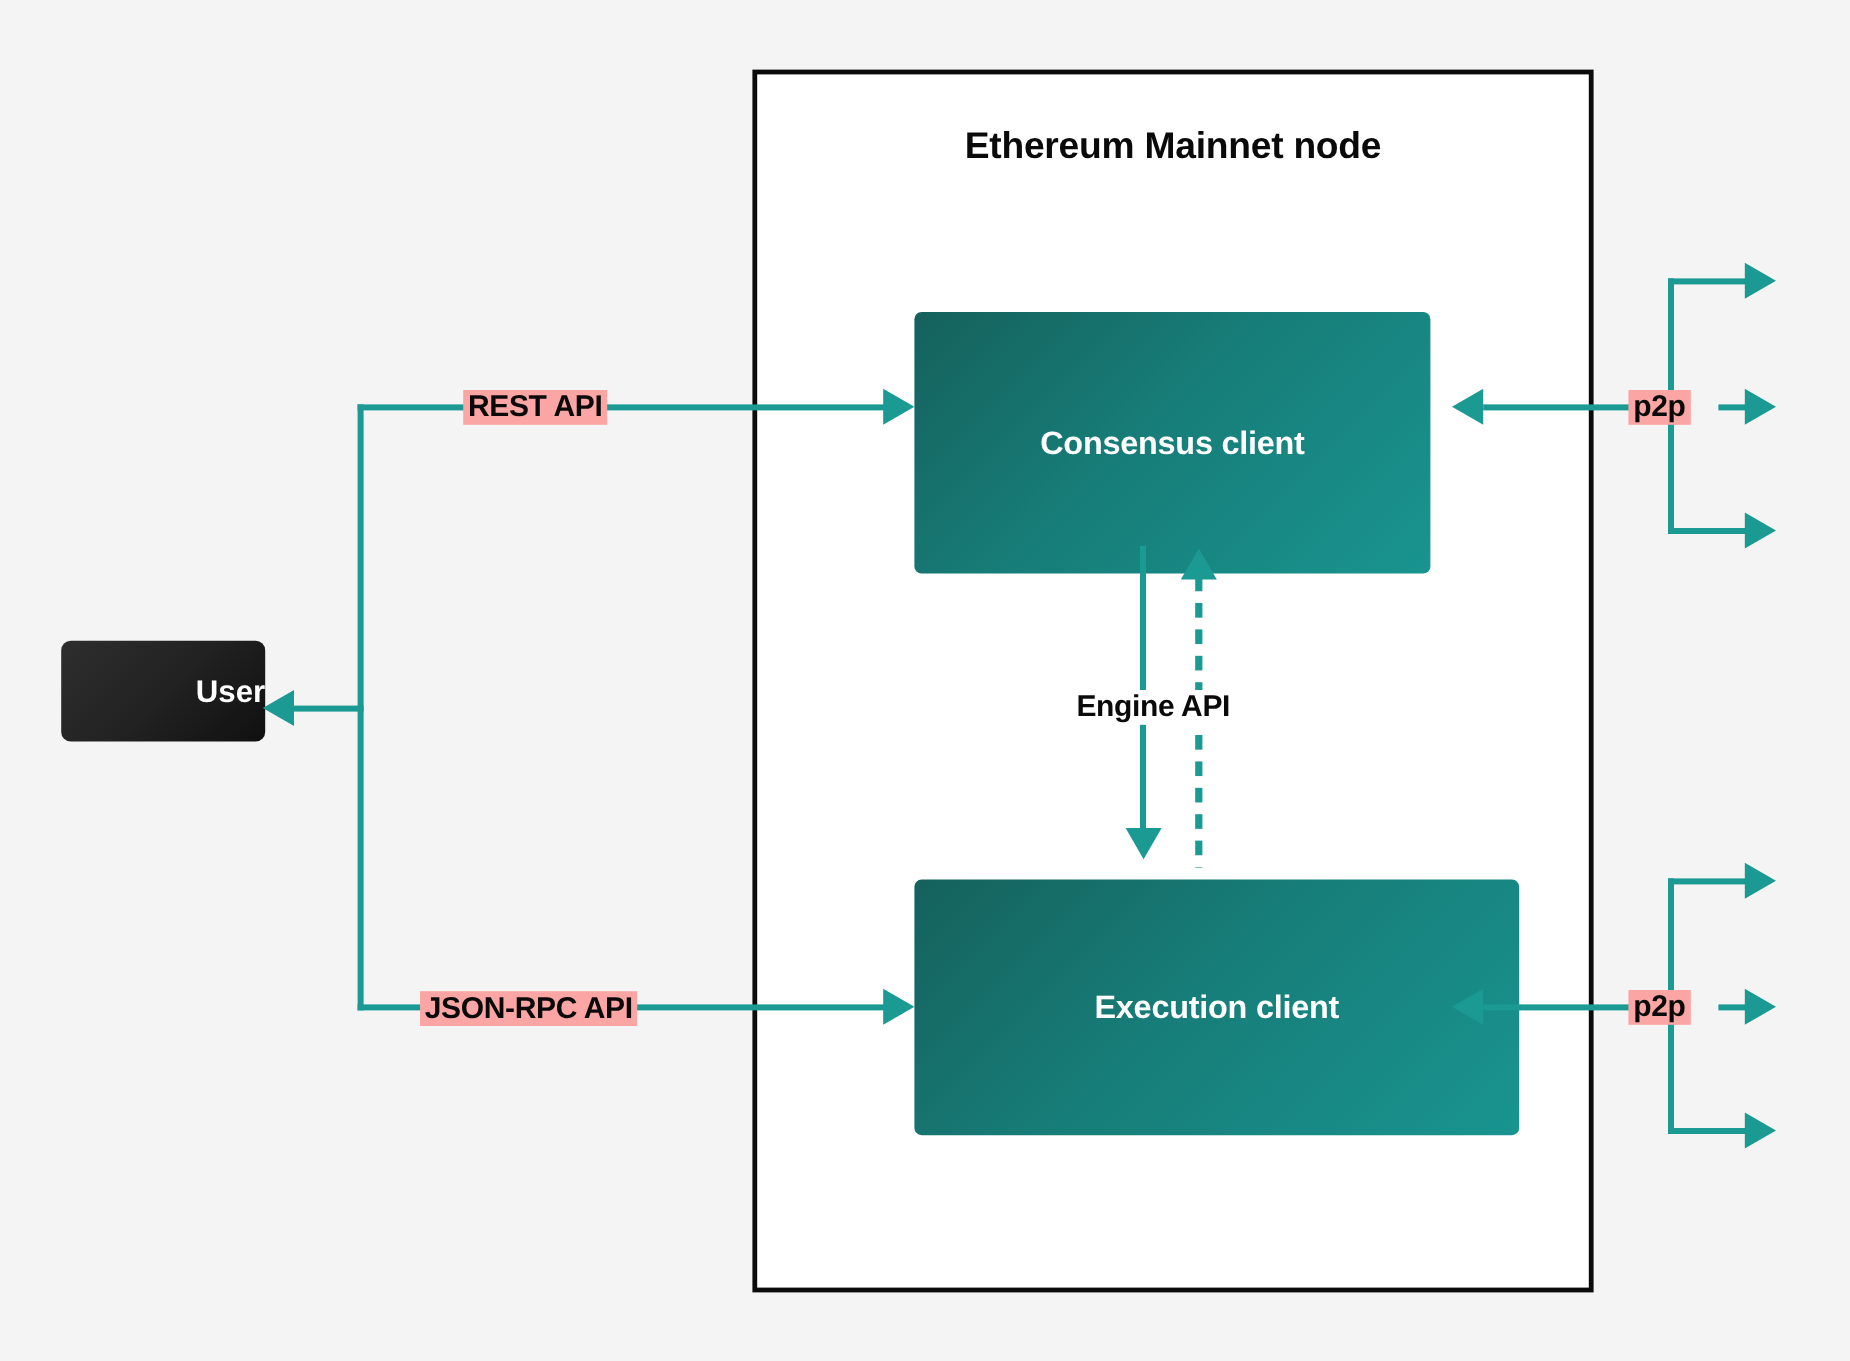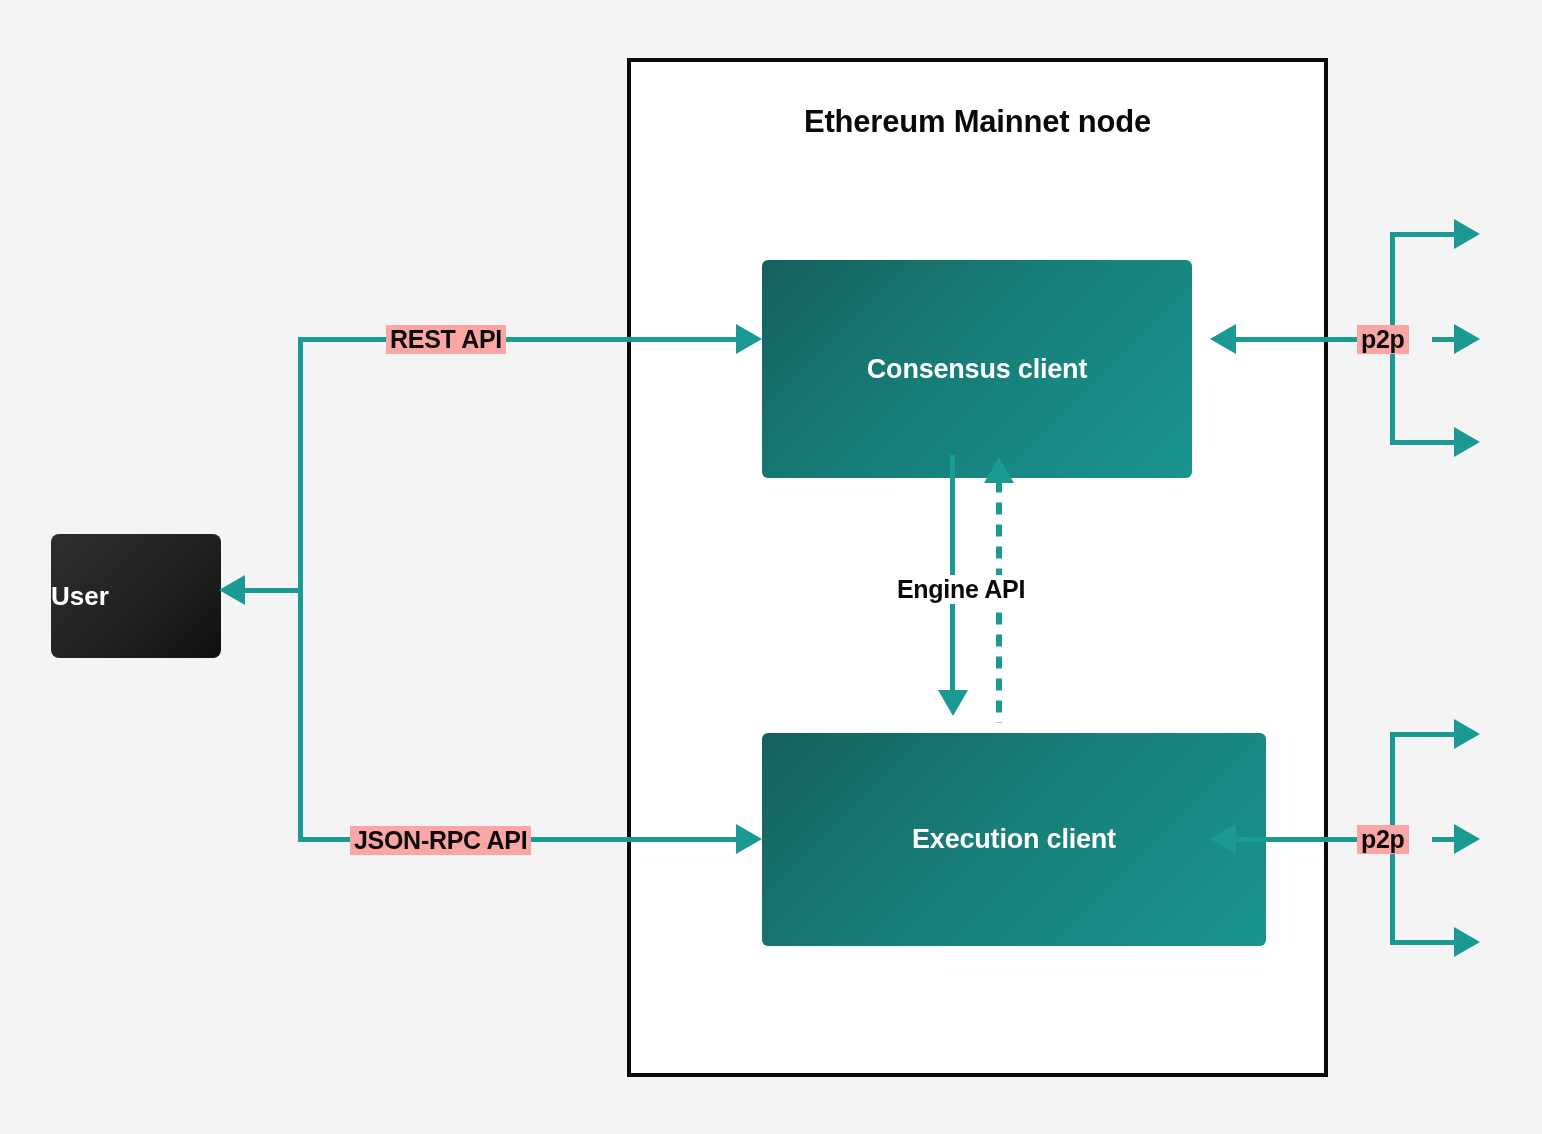--- a/index.html
+++ b/index.html
@@ -57,26 +57,26 @@
   #consensus-box {
     left: 762px; top: 229px; width: 430px; height: 218px; margin-top: 31px;
   }
   #execution-box {
     left: 762px; top: 733px; width: 504px; height: 213px;
   }
 
   
   #user-box {
     position: absolute;
-    left: 51px; top: 534px; width: 170px; height: 124px;
+    left: 51px; top: 534px; width: 170px; height: 84px;
     border-radius: 8px;
     background: linear-gradient(135deg, #2e2e2e 0%, #222222 50%, #101010 100%);
     display: flex;
     align-items: center;
-    justify-content: flex-start;
+    justify-content: flex-end;
     color: #ffffff;
     font-size: 26px;
     font-weight: bold;
   }
 
   
   .hline {
     position: absolute;
     height: 5px;
     background: #1a9a92;

